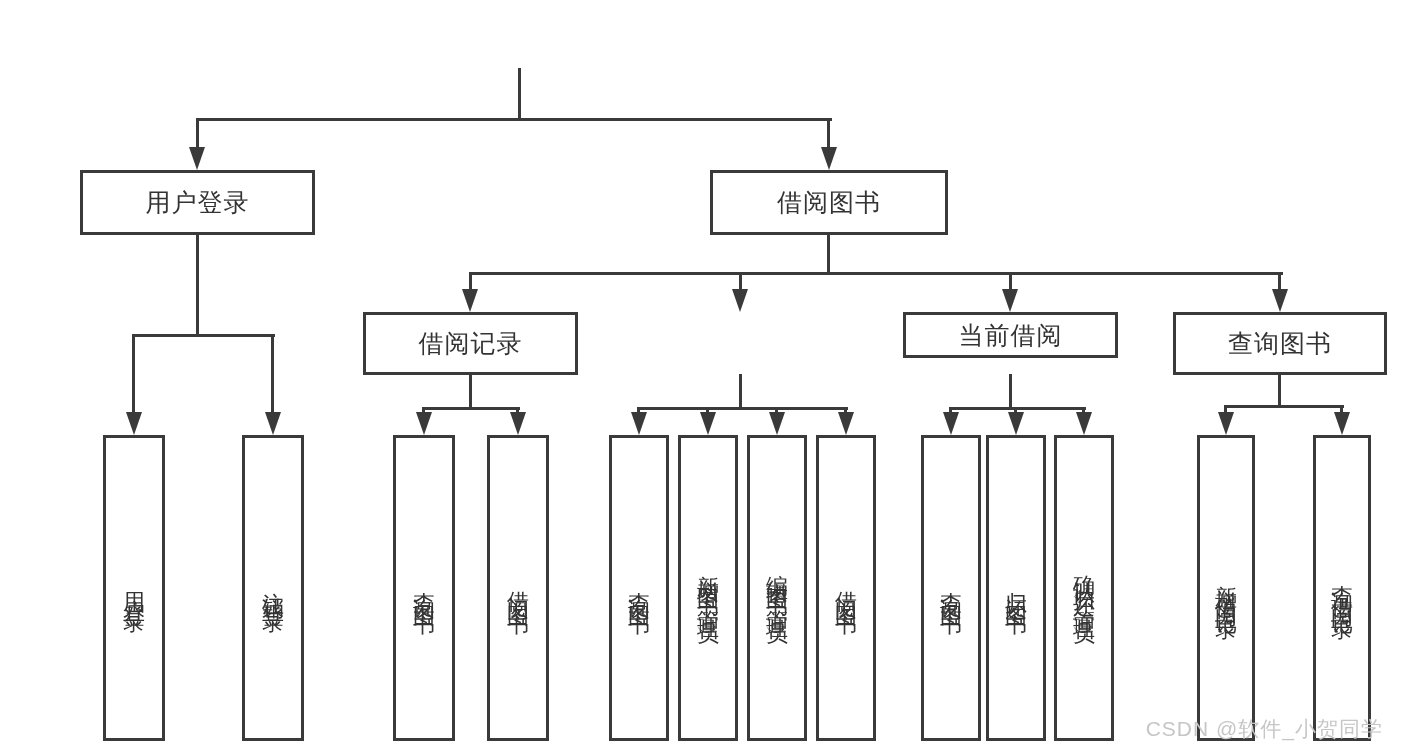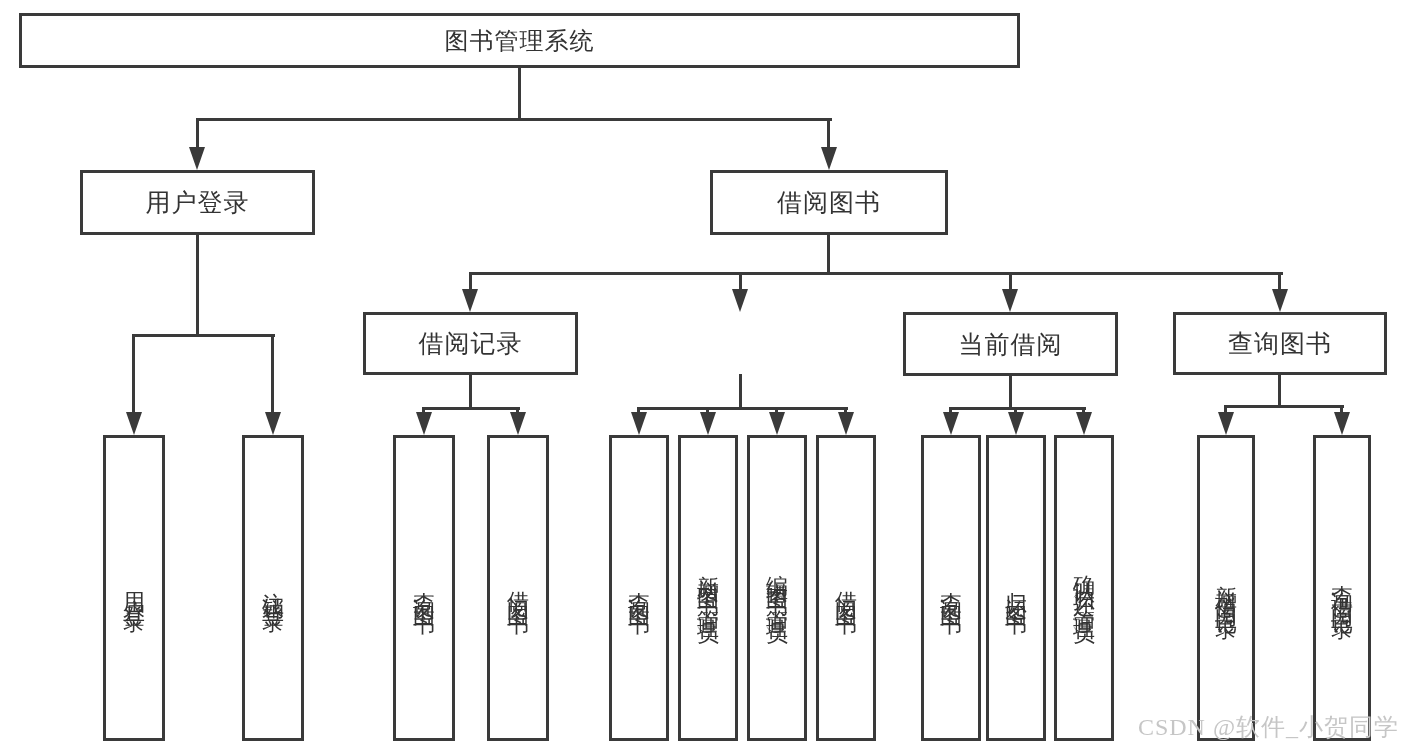--- a/index.html
+++ b/index.html
@@ -34,38 +34,34 @@
   .vl, .hl { position: absolute; background: #3a3a3a; }
   .ar {
     position: absolute;
     width: 0; height: 0;
     border-left: 8px solid transparent;
     border-right: 8px solid transparent;
     border-top: 23px solid #3a3a3a;
   }
   .watermark {
     position: absolute;
-    right: 6px;
+    right: 22px;
     bottom: 4px;
-    font-size: 24px;
+    font-size: 21px;
     color: #c6c6c6;
     letter-spacing: 1px;
     z-index: 5;
     white-space: nowrap;
-    font-family: Liberation Serif, serif;
   }
 </style>
 </head>
 <body>
 
 <div class="canvas">
 
-  <div class="box htext root-text" style="left:19px; top:13px; width:1001px; height:55px;">
-    <span>图书管理系统</span>
-  </div>
 
   <div class="vl" style="left:518px; top:68px; width:3px; height:53px;"></div>
   <div class="hl" style="left:196px; top:118px; width:636px; height:3px;"></div>
   <div class="vl" style="left:196px; top:118px; width:3px; height:31px;"></div>
   <div class="ar" style="left:189px; top:147px;"></div>
   <div class="vl" style="left:827px; top:118px; width:3px; height:31px;"></div>
   <div class="ar" style="left:821px; top:147px;"></div>
 
   <div class="box htext" style="left:80px; top:170px; width:235px; height:65px;">
     <span>用户登录</span>
@@ -88,21 +84,21 @@
   <div class="vl" style="left:739px; top:272px; width:3px; height:19px;"></div>
   <div class="ar" style="left:732px; top:289px;"></div>
   <div class="vl" style="left:1009px; top:272px; width:3px; height:19px;"></div>
   <div class="ar" style="left:1002px; top:289px;"></div>
   <div class="vl" style="left:1278px; top:272px; width:3px; height:19px;"></div>
   <div class="ar" style="left:1272px; top:289px;"></div>
 
   <div class="box htext" style="left:363px; top:312px; width:215px; height:63px;">
     <span>借阅记录</span>
   </div>
-  <div class="box htext" style="left:903px; top:312px; width:215px; height:64px;">
+  <div class="box htext" style="left:903px; top:312px; width:215px; height:46px;">
     <span>当前借阅</span>
   </div>
   <div class="box htext" style="left:1173px; top:312px; width:214px; height:63px;">
     <span>查询图书</span>
   </div>
 
   <div class="vl" style="left:469px; top:374px; width:3px; height:35px;"></div>
   <div class="hl" style="left:422px; top:407px; width:98px; height:3px;"></div>
   <div class="vl" style="left:422px; top:407px; width:3px; height:8px;"></div>
   <div class="ar" style="left:416px; top:412px;"></div>

